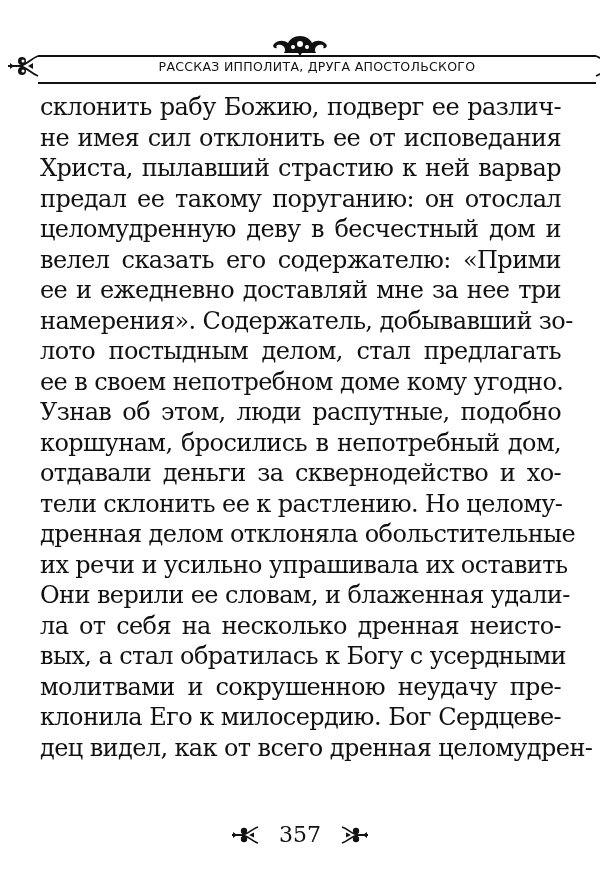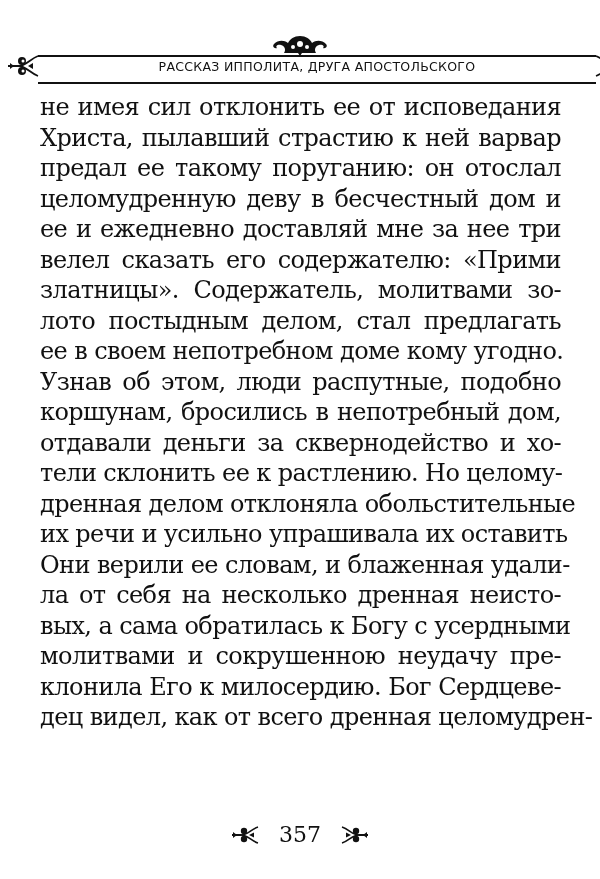--- a/index.html
+++ b/index.html
@@ -138,38 +138,39 @@
       <circle cx="17" cy="8" r="1.5" fill="#fff"></circle>
       <circle cx="17" cy="18" r="1.5" fill="#fff"></circle>
       <path d="M12 13 C20 13 24 6 32 3" stroke="#111" stroke-width="1.8" fill="none"></path>
       <path d="M12 13 C20 13 24 20 32 23" stroke="#111" stroke-width="1.8" fill="none"></path>
       <path d="M22 13 L27 10 L27 16 Z" fill="#111"></path>
     </g>
   </svg>
 </div>
 
 <div class="body-text">
+  <span class="line">склонить рабу Божию, подверг ее различ-</span>
   <span class="line">не имея сил отклонить ее от исповедания</span>
   <span class="line">Христа, пылавший страстию к ней варвар</span>
   <span class="line">предал ее такому поруганию: он отослал</span>
   <span class="line">целомудренную деву в бесчестный дом и</span>
+  <span class="line">велел сказать его содержателю: «Прими</span>
   <span class="line">ее и ежедневно доставляй мне за нее три</span>
-  <span class="line">велел сказать его содержателю: «Прими</span>
-  <span class="line">златницы». Содержатель, молитвами зо-</span>
+  <span class="line">намерения». Содержатель, добывавший зо-</span>
   <span class="line">лото постыдным делом, стал предлагать</span>
   <span class="line">ее в своем непотребном доме кому угодно.</span>
   <span class="line">Узнав об этом, люди распутные, подобно</span>
   <span class="line">коршунам, бросились в непотребный дом,</span>
   <span class="line">отдавали деньги за сквернодейство и хо-</span>
   <span class="line">тели склонить ее к растлению. Но целому-</span>
   <span class="line">дренная делом отклоняла обольстительные</span>
   <span class="line">их речи и усильно упрашивала их оставить</span>
   <span class="line">Они верили ее словам, и блаженная удали-</span>
   <span class="line">ла от себя на несколько дренная неисто-</span>
-  <span class="line">вых, а сама обратилась к Богу с усердными</span>
+  <span class="line">вых, а стал обратилась к Богу с усердными</span>
   <span class="line">молитвами и сокрушенною неудачу пре-</span>
   <span class="line">клонила Его к милосердию. Бог Сердцеве-</span>
   <span class="line">дец видел, как от всего дренная целомудрен-</span>
 </div>
 
 <div class="footer">
   <div class="footer-inner">
     <svg class="f-orn" viewBox="0 0 30 20">
       <path d="M1 10 L10 10" stroke="#111" stroke-width="2"></path>
       <path d="M2 7 L6 10 L2 13 Z" fill="#111"></path>

